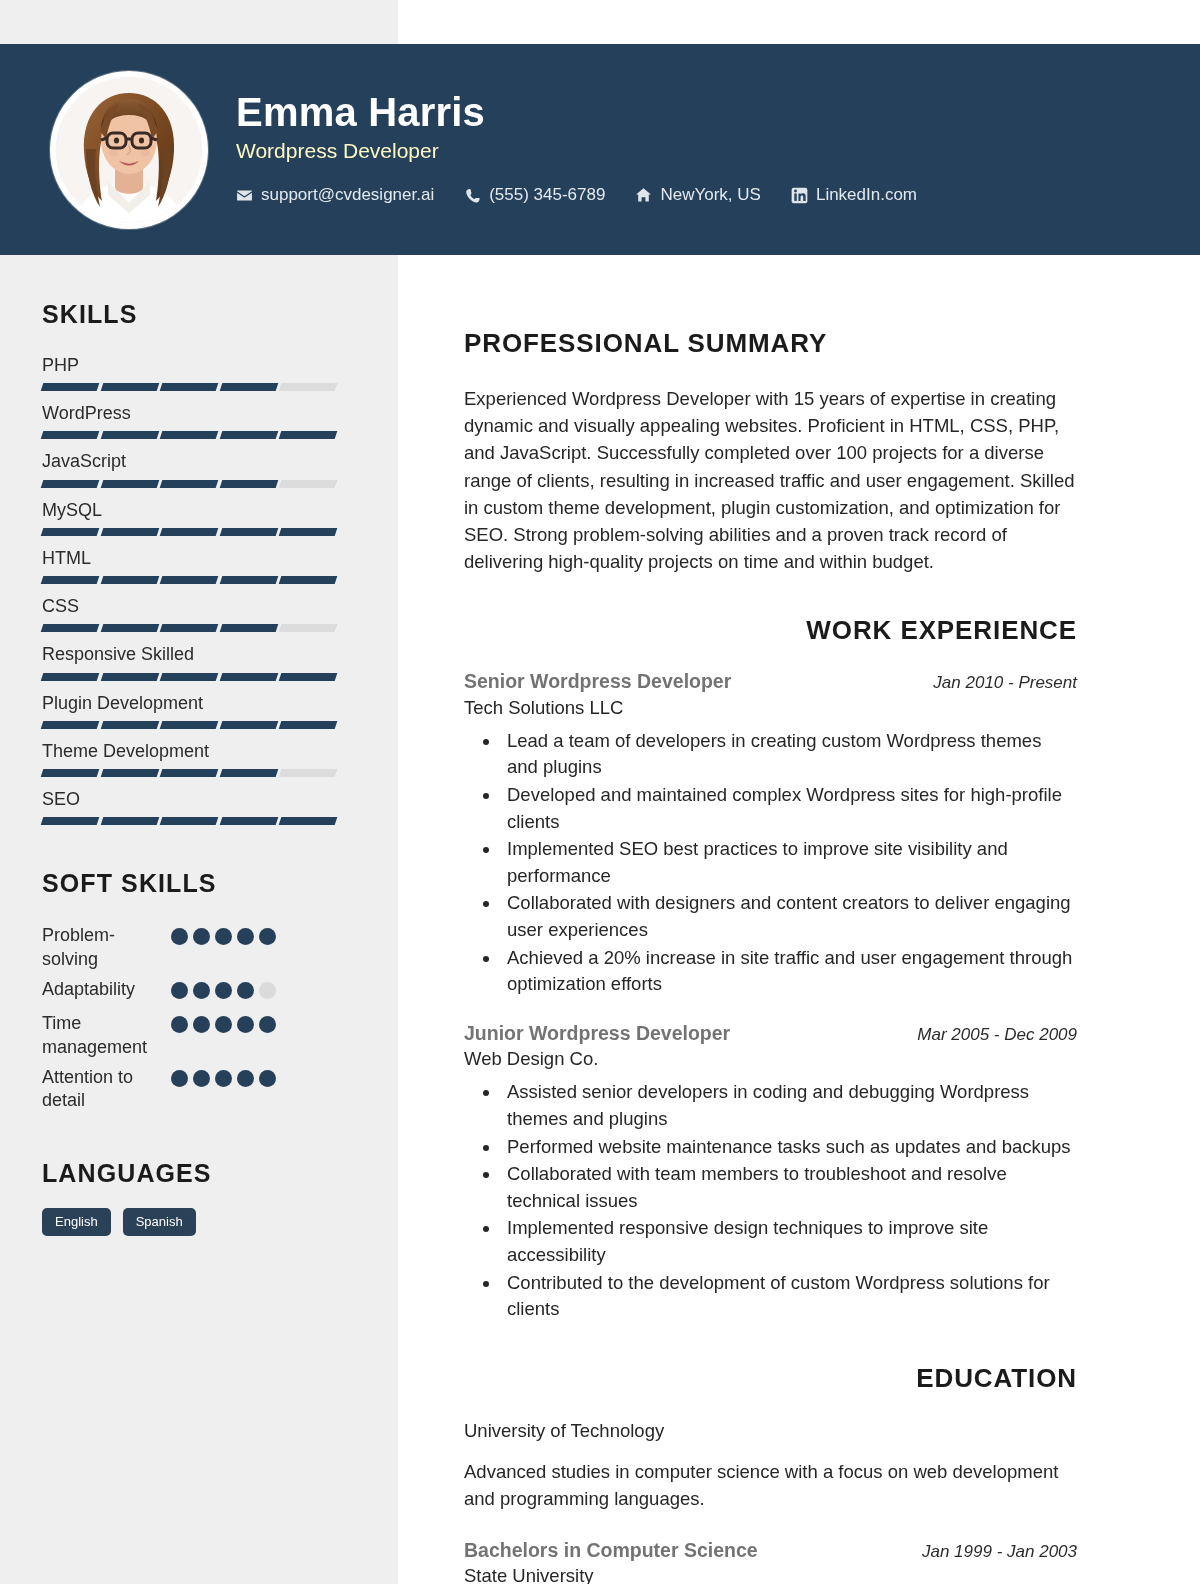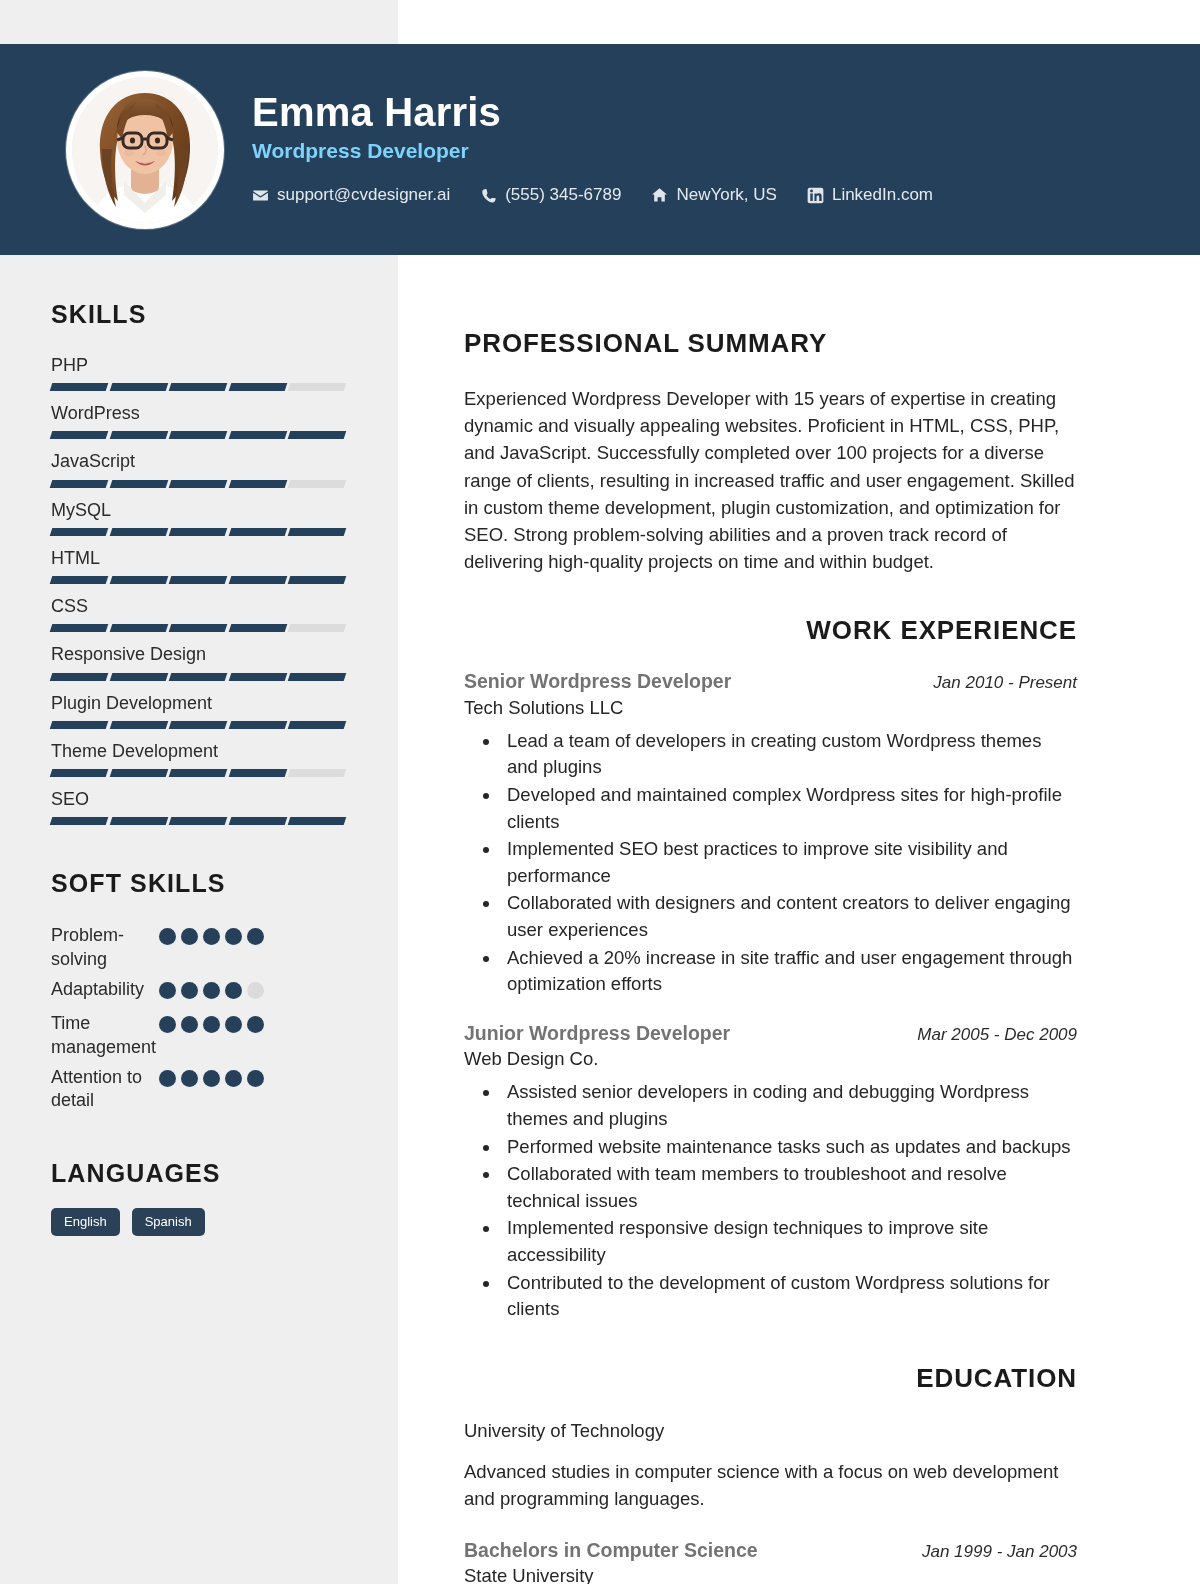--- a/index.html
+++ b/index.html
@@ -44,21 +44,21 @@
   }
 
   
   .header {
     position: absolute;
     top: 44px; left: 0;
     width: 1200px; height: 211px;
     background: #25405a;
     display: flex;
     align-items: center;
-    padding-left: 66px;
+    padding-left: 50px;
   }
 
   .avatar {
     width: 158px; height: 158px;
     border-radius: 50%;
     background: #ffffff;
     flex: 0 0 158px;
     position: relative;
     overflow: hidden;
     box-shadow: 0 0 0 1px rgba(255,255,255,.25);
@@ -79,23 +79,23 @@
   }
   .name {
     font-size: 40px;
     font-weight: bold;
     color: #ffffff;
     letter-spacing: .2px;
     line-height: 1.12;
   }
   .job-title-top {
     font-size: 21px;
-    color: #7dd3fc;
+    color: #fef9c3;
     margin-top: 5px;
-    font-weight: 700;
+    font-weight: 400;
   }
   .contacts {
     display: flex;
     align-items: center;
     margin-top: 22px;
     gap: 30px;
     flex-wrap: nowrap;
   }
   .contact {
     display: flex;
@@ -103,23 +103,23 @@
     gap: 8px;
     color: #e4e9ee;
     font-size: 17px;
     white-space: nowrap;
   }
   .contact svg { display: block; fill: #dfe5ea; }
 
   
   .sidebar {
     position: absolute;
-    top: 255px; left: 0;
+    top: 255px; left: 12px;
     width: 316px;
-    padding: 45px 52px 0 51px;
+    padding: 45px 52px 0 30px;
   }
   .side-heading {
     font-size: 25px;
     font-weight: bold;
     color: #1b1b1b;
     letter-spacing: 1.1px;
     margin-bottom: 26px;
   }
   .side-heading.soft { margin-top: 44px; }
   .side-heading.lang { margin-top: 46px; margin-bottom: 20px; }
@@ -428,21 +428,21 @@
           <div class="skill-label">CSS</div>
           <div class="skill-bar">
             <span class="seg on"></span>
             <span class="seg on"></span>
             <span class="seg on"></span>
             <span class="seg on"></span>
             <span class="seg"></span>
           </div>
         </div>
         <div class="skill-row">
-          <div class="skill-label">Responsive Design</div>
+          <div class="skill-label">Responsive Skilled</div>
           <div class="skill-bar">
             <span class="seg on"></span>
             <span class="seg on"></span>
             <span class="seg on"></span>
             <span class="seg on"></span>
             <span class="seg on"></span>
           </div>
         </div>
         <div class="skill-row">
           <div class="skill-label">Plugin Development</div>

